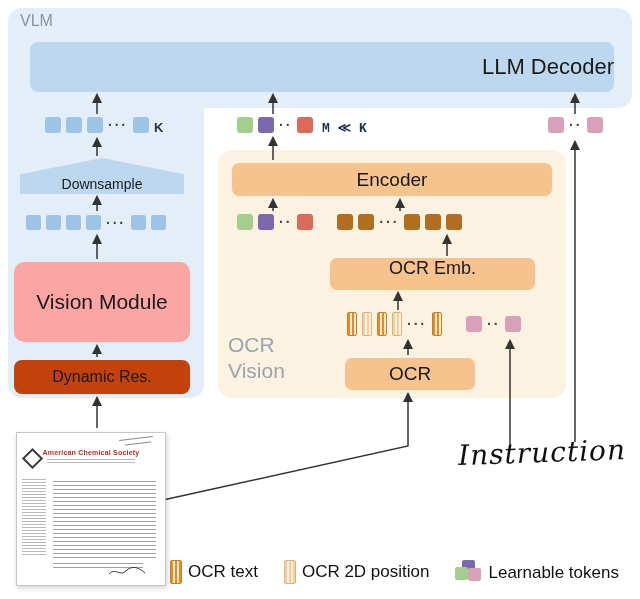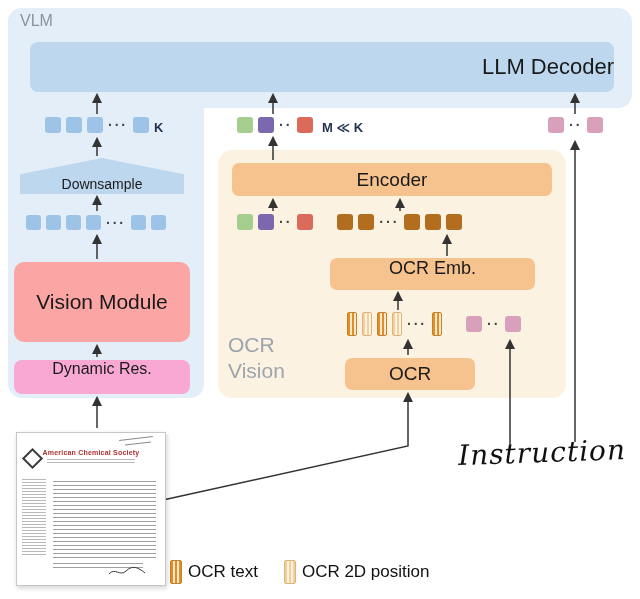--- a/index.html
+++ b/index.html
@@ -11,21 +11,21 @@
   .col-left{position:absolute;left:8px;top:8px;width:196px;height:390px;background:#E4EEF8;border-radius:14px;z-index:0;}
   .cream{position:absolute;left:218px;top:150px;width:348px;height:248px;background:#FCF2E2;border-radius:14px;z-index:0;}
 
   .arrows{position:absolute;left:0;top:0;z-index:1;pointer-events:none;}
 
   
   .vlm-label{position:absolute;left:20px;top:12px;font-size:16px;color:#8A949E;z-index:2;}
   .llm{position:absolute;left:30px;top:42px;width:584px;height:50px;background:#BDD7EE;border-radius:8px;display:flex;align-items:center;justify-content:flex-end;font-size:22px;z-index:2;}
   .downsample{position:absolute;left:20px;top:158px;width:164px;height:36px;background:#BDD7EE;clip-path:polygon(0% 100%,0% 45%,50% 0%,100% 45%,100% 100%);display:flex;align-items:flex-end;justify-content:center;font-size:14px;padding-bottom:2px;box-sizing:border-box;z-index:2;}
   .vision{position:absolute;left:14px;top:262px;width:176px;height:80px;background:#fca5a5;border-radius:10px;display:flex;align-items:center;justify-content:center;font-size:21px;z-index:2;}
-  .dynamic{position:absolute;left:14px;top:360px;width:176px;height:34px;background:#f9a8d4;border-radius:8px;display:flex;align-items:flex-start;justify-content:center;font-size:16px;z-index:2;}
+  .dynamic{position:absolute;left:14px;top:360px;width:176px;height:34px;background:#c2410c;border-radius:8px;display:flex;align-items:center;justify-content:center;font-size:16px;z-index:2;}
   .encoder{position:absolute;left:232px;top:163px;width:320px;height:33px;background:#F6C28E;border-radius:7px;display:flex;align-items:center;justify-content:center;font-size:19px;z-index:2;}
   .ocr-emb{position:absolute;left:330px;top:258px;width:205px;height:32px;background:#F6C28E;border-radius:7px;display:flex;align-items:flex-start;justify-content:center;font-size:18px;z-index:2;}
   .ocr-box{position:absolute;left:345px;top:358px;width:130px;height:32px;background:#F6C28E;border-radius:7px;display:flex;align-items:center;justify-content:center;font-size:19px;z-index:2;}
   .ocrmod{position:absolute;left:228px;top:332px;font-size:21px;color:#9CA4AC;line-height:26px;z-index:2;}
 
   
   .row{position:absolute;display:flex;align-items:center;gap:5px;z-index:2;}
   .tok{display:inline-block;border-radius:3px;}
   .tok.sq{width:16px;height:16px;}
   .row-sm .tok.sq{width:15px;height:15px;}
@@ -118,21 +118,21 @@
       <span class="tok sq" style="background: rgb(157, 195, 230);"></span>
     </div>
   <span class="rowlabel" style="left:154px;top:120px;">K</span>
 
   <div class="row row-m">
       <span class="tok sq" style="background: rgb(165, 206, 142);"></span>
       <span class="tok sq" style="background: rgb(124, 104, 174);"></span>
       <span class="dots">··</span>
       <span class="tok sq" style="background: rgb(219, 106, 91);"></span>
     </div>
-  <span class="rowlabel" style="left:322px;top:120px;">M ≪ K</span>
+  <span class="rowlabel" style="left:322px;top:120px;font-family:Liberation Mono, monospace;">M ≪ K</span>
 
   <div class="row row-instr">
       <span class="tok sq" style="background: rgb(217, 160, 188);"></span>
       <span class="dots">··</span>
       <span class="tok sq" style="background: rgb(217, 160, 188);"></span>
     </div>
 
   <div class="row row-vision row-sm">
       <span class="tok sq" style="background: rgb(157, 195, 230);"></span>
       <span class="tok sq" style="background: rgb(157, 195, 230);"></span>
@@ -214,15 +214,23 @@
 
   <div class="legend">
     <div class="legend-item">
       <span class="tok striped sd"></span>
       <span class="legend-label">OCR text</span>
     </div>
     <div class="legend-item">
       <span class="tok striped sl"></span>
       <span class="legend-label">OCR 2D position</span>
     </div>
+    <div class="legend-item">
+      <span class="lt-stack">
+        <span class="lt-purple"></span>
+        <span class="lt-pink"></span>
+        <span class="lt-green"></span>
+      </span>
+      <span class="legend-label">Learnable tokens</span>
+    </div>
   </div>
 
 </div>
 
 </body></html>

